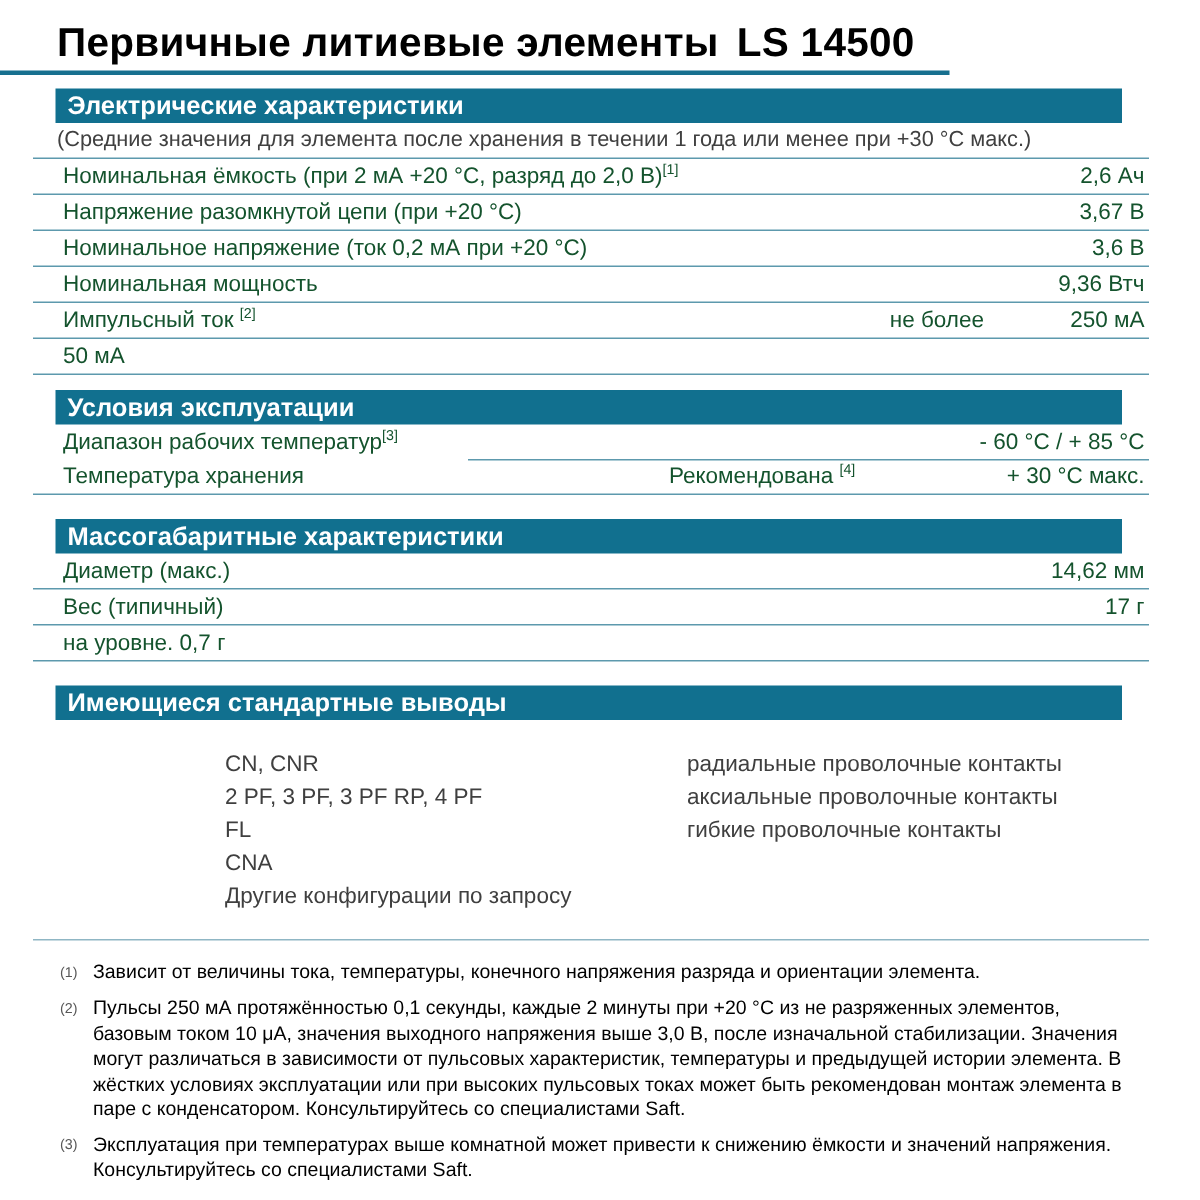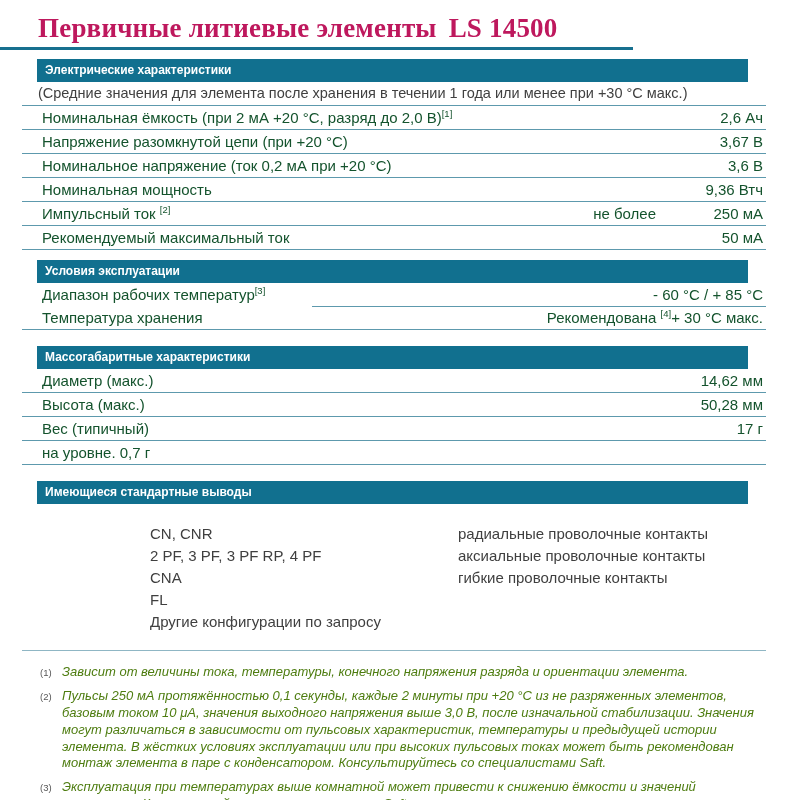--- a/index.html
+++ b/index.html
@@ -3,54 +3,54 @@
 <meta charset="utf-8">
 <style>
   html,body{margin:0;padding:0;}
   body{
     width:800px;height:800px;background:#ffffff;overflow:hidden;
     font-family:"Liberation Sans","DejaVu Sans",sans-serif;
     -webkit-font-smoothing:antialiased;
   }
   .page-title{
     margin:13px 0 0 38px;
-    font-size:27px;font-weight:bold;color:#be185d;
-    letter-spacing:0.2px;white-space:nowrap;font-family:Liberation Serif, serif;
+    font-size:27px;font-weight:bold;color:#000000;
+    letter-spacing:0.2px;white-space:nowrap;
   }
   .page-title .model{margin-left:12px;}
   .title-underline{
     margin-top:3px;width:633px;height:3px;background:#17708f;
   }
   .sections{margin:9px 0 0 22px;width:744px;}
   .section{margin-top:0;}
   .section-bar{
     margin-left:15px;width:703px;height:23px;
     background:#11708f;color:#ffffff;
-    font-size:12px;font-weight:bold;
+    font-size:17px;font-weight:bold;
     line-height:23px;padding-left:8px;
   }
   .subtitle-row{
     height:23px;line-height:23px;
     padding-left:16px;
     color:#404040;font-size:14.5px;
     border-bottom:1px solid #5d99ad;
     white-space:nowrap;
   }
   .row{
     position:relative;
     display:flex;align-items:center;
     height:23px;
     padding:0 3px 0 20px;
     font-size:15px;color:#14532d;
     border-bottom:1px solid #5d99ad;
     white-space:nowrap;
   }
   .row .label{flex:1;}
   .row .label-fixed{flex:0 0 303px;}
-  .row .middle{flex:1;text-align:right;}
+  .row .middle{flex:1;text-align:center;}
   .row .note{margin-left:auto;}
   .row .value{text-align:center;}
   .row .value-w{min-width:107px;text-align:right;}
   .row.no-border{border-bottom:none;}
   .partial-line{
     position:absolute;left:290px;right:0;bottom:-1px;height:1px;background:#5d99ad;
   }
   sup{font-size:9.5px;vertical-align:super;line-height:0;}
   .gap10{margin-top:10px;}
   .gap16{margin-top:16px;}
@@ -60,21 +60,21 @@
     font-size:15px;color:#3f3f3f;line-height:22px;
     border-bottom:1px solid #8fb6c4;
   }
   .terminals-codes{width:308px;}
   .footnotes{margin:13px 0 0 40px;width:715px;}
   .footnote{display:flex;margin-bottom:7px;}
   .footnote .marker{
     flex:0 0 22px;font-size:9.5px;color:#575757;padding-top:3px;
   }
   .footnote .ftext{
-    flex:1;font-size:13px;color:#4d7c0f;line-height:1.3;max-width:693px;font-style:italic;
+    flex:1;font-size:13px;color:#000000;line-height:1.3;max-width:693px;
   }
 </style>
 </head>
 <body>
 
 <div class="page-title">
   <span>Первичные литиевые элементы</span><span class="model">LS 14500</span>
 </div>
 <div class="title-underline"></div>
 
@@ -99,21 +99,20 @@
     <div class="row">
       <span class="label">Номинальная мощность</span>
       <span class="value">9,36 Втч</span>
     </div>
     <div class="row">
       <span><span>Импульсный ток </span><sup>[2]</sup></span>
       <span class="note">не более</span>
       <span class="value-w">250 мА</span>
     </div>
     <div class="row">
-      <span class="label">Рекомендуемый максимальный ток</span>
       <span class="value">50 мА</span>
     </div>
   </div>
 
   <div class="section gap10">
     <div class="section-bar">Условия эксплуатации</div>
 
     <div class="row no-border">
       <span class="label"><span>Диапазон рабочих температур</span><sup>[3]</sup></span>
       <span class="value">- 60 °C / + 85 °C</span>
@@ -127,40 +126,36 @@
   </div>
 
   <div class="section gap16">
     <div class="section-bar">Массогабаритные характеристики</div>
 
     <div class="row">
       <span class="label">Диаметр (макс.)</span>
       <span class="value">14,62 мм</span>
     </div>
     <div class="row">
-      <span class="label">Высота (макс.)</span>
-      <span class="value">50,28 мм</span>
-    </div>
-    <div class="row">
       <span class="label">Вес (типичный)</span>
       <span class="value">17 г</span>
     </div>
     <div class="row">
       <span class="value">на уровне. 0,7 г</span>
     </div>
   </div>
 
   <div class="section gap16">
     <div class="section-bar">Имеющиеся стандартные выводы</div>
     <div class="terminals-body">
       <div class="terminals-codes">
         <div>CN, CNR</div>
         <div>2 PF, 3 PF, 3 PF RP, 4 PF</div>
+        <div>FL</div>
         <div>CNA</div>
-        <div>FL</div>
         <div>Другие конфигурации по запросу</div>
       </div>
       <div class="terminals-descriptions">
         <div>радиальные проволочные контакты</div>
         <div>аксиальные проволочные контакты</div>
         <div>гибкие проволочные контакты</div>
       </div>
     </div>
   </div>
 

